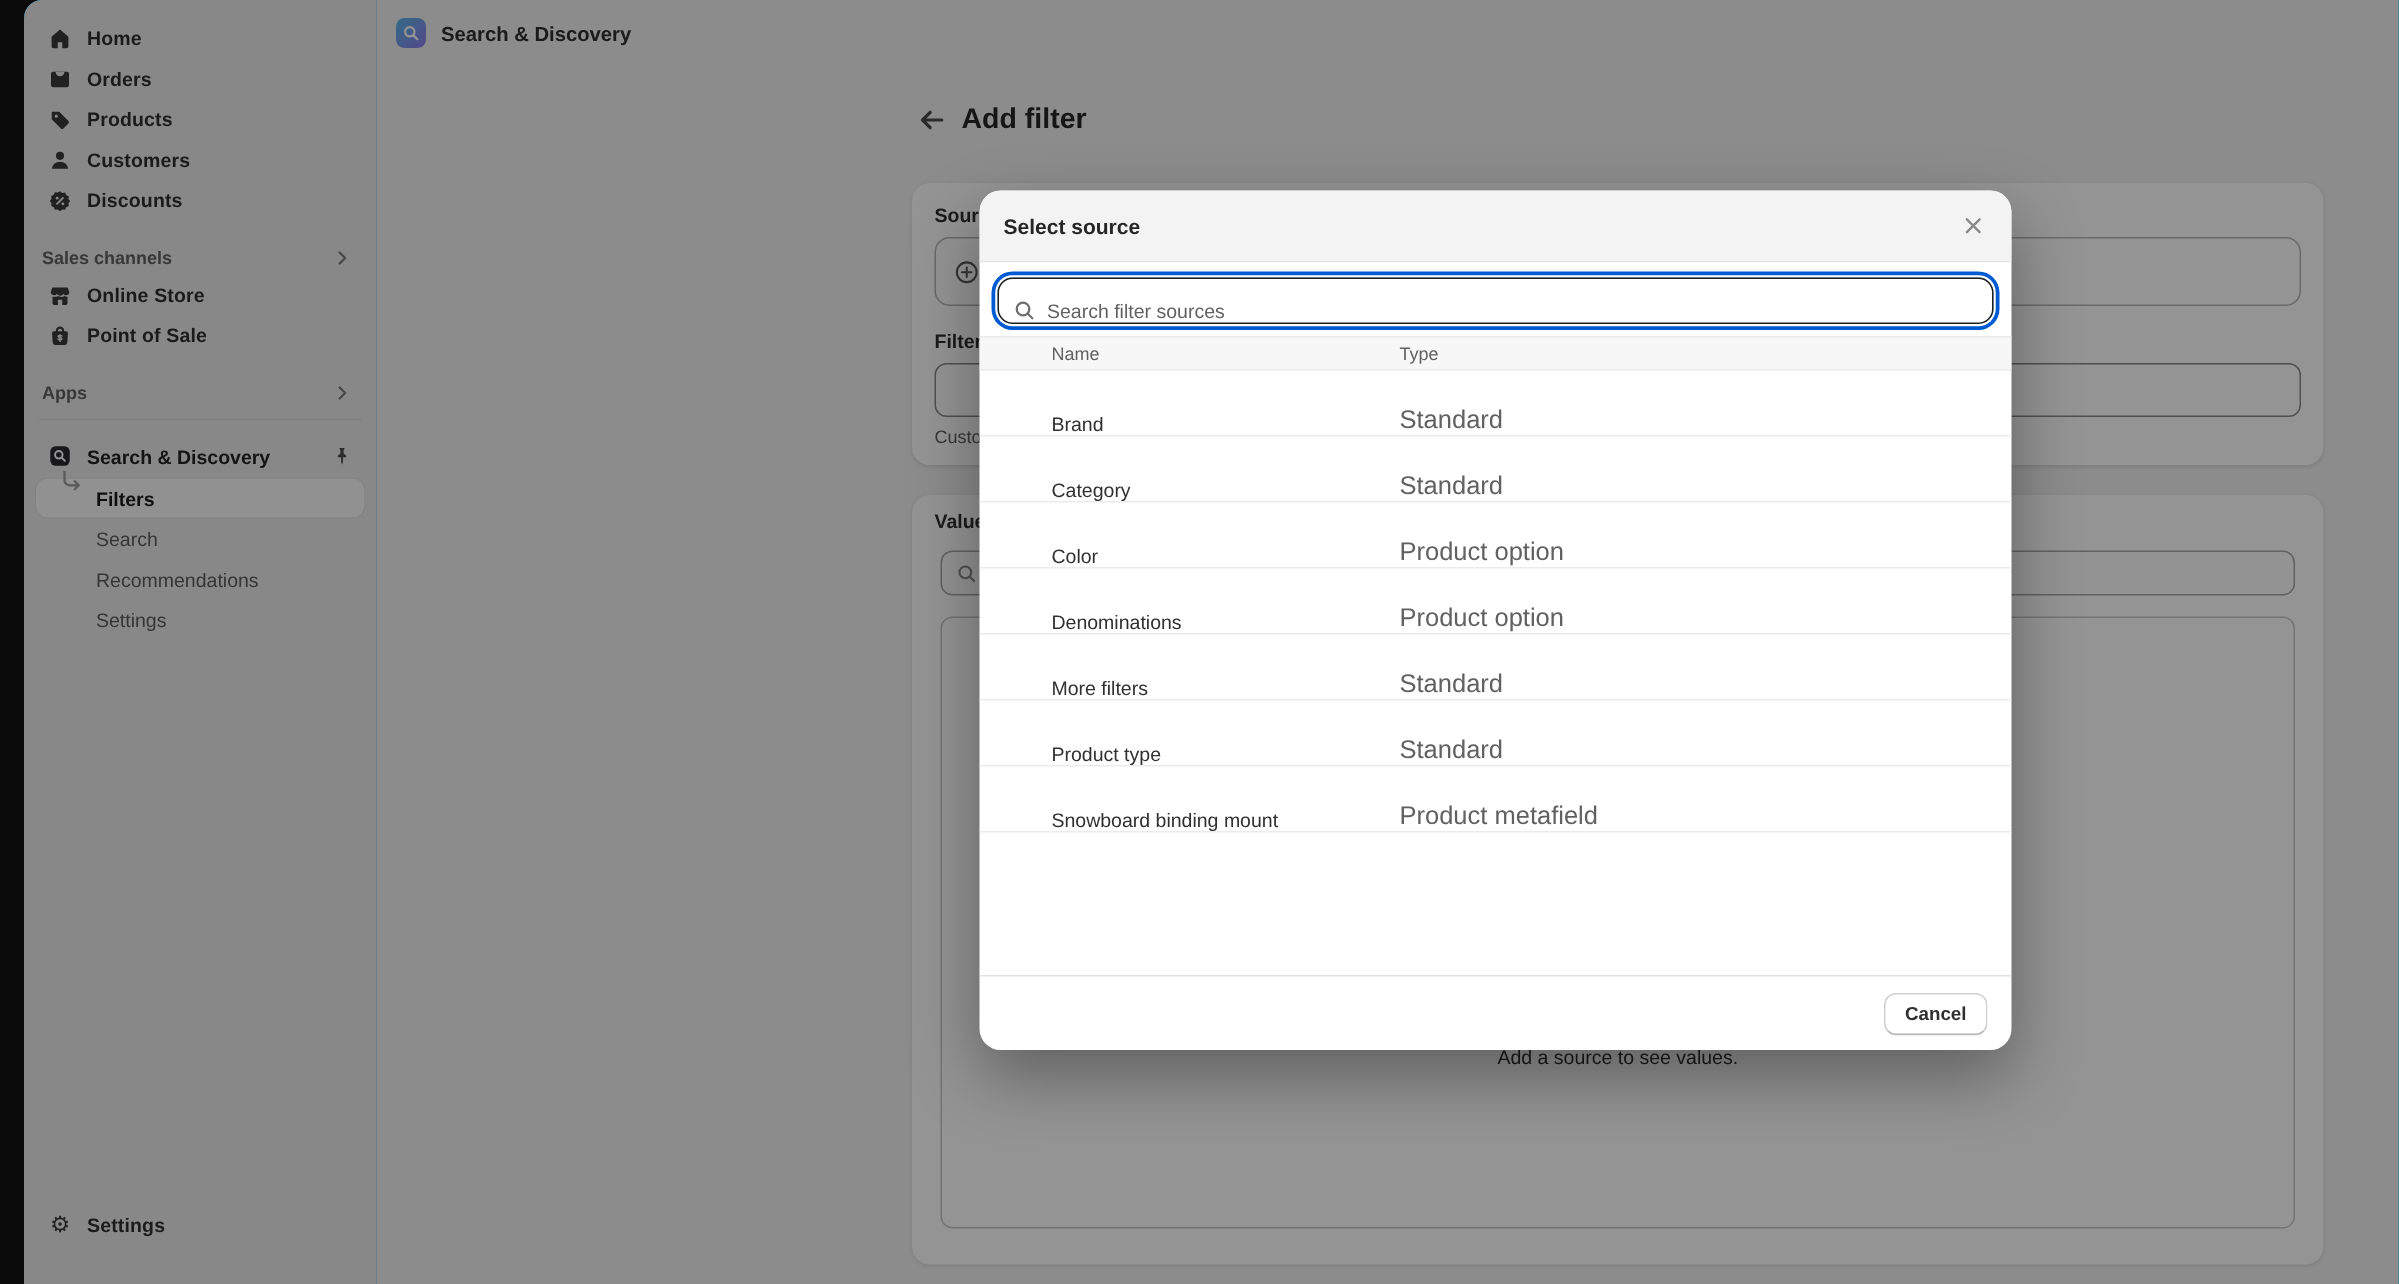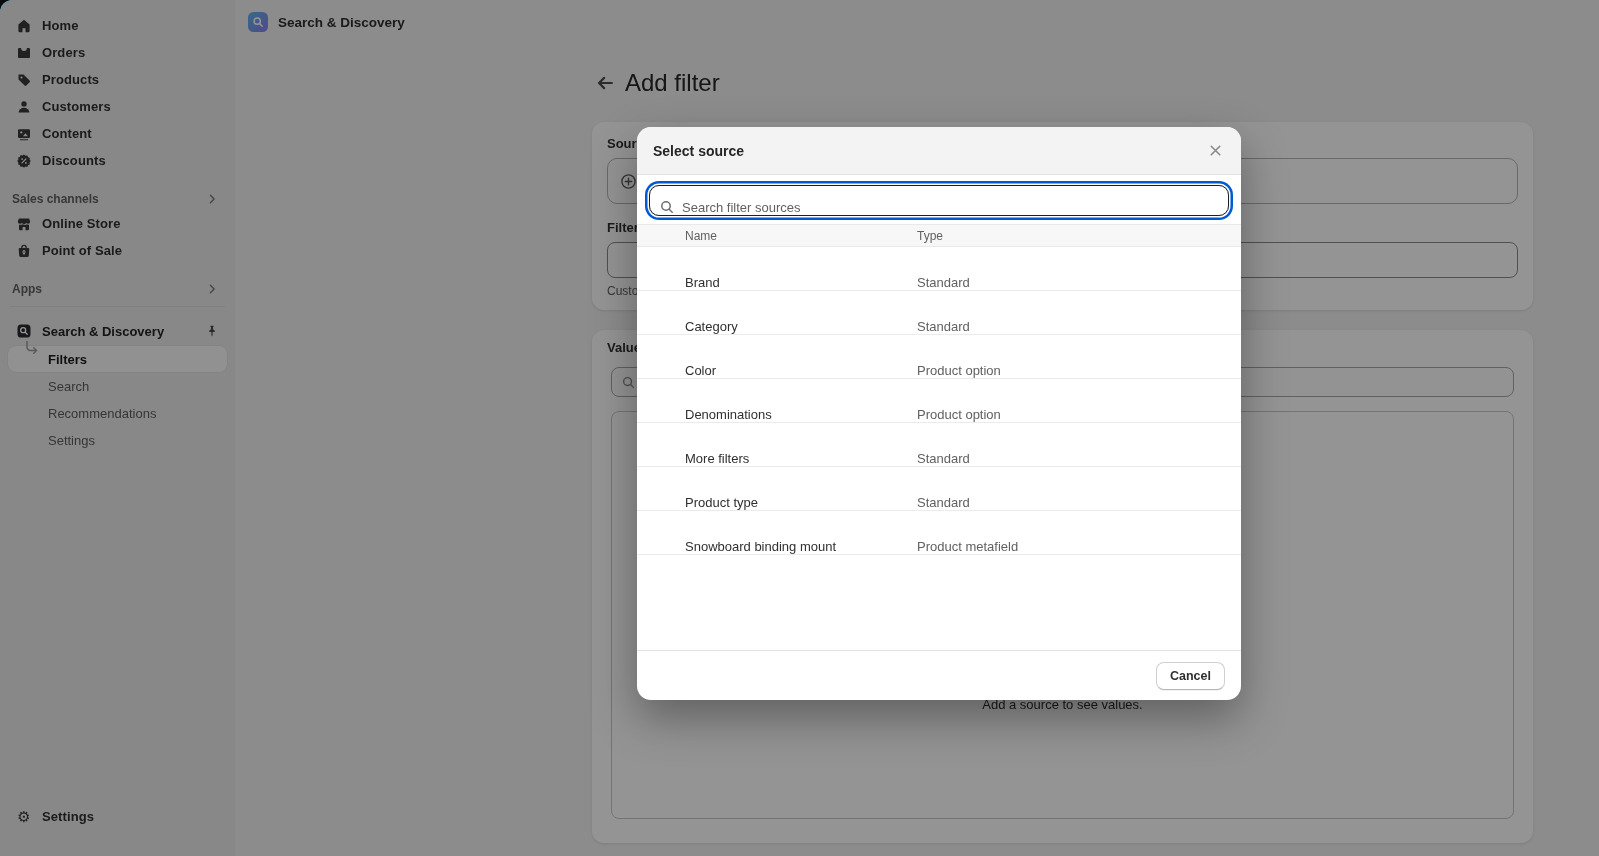--- a/index.html
+++ b/index.html
@@ -1,18 +1,18 @@
 <!DOCTYPE html>
 <html><head>
 <meta charset="utf-8">
 <style>
   * { margin:0; padding:0; box-sizing:border-box; }
   html,body { width:1599px; height:856px; overflow:hidden; }
   body { background:#0b0b0b; font-family:"Liberation Sans","DejaVu Sans",sans-serif; color:#303030; }
-  .app { position:absolute; inset:0; background:#0ea5e9; border-top-left-radius:12px; overflow:hidden; }
+  .app { position:absolute; inset:0; background:#0ea5e9; border-top-left-radius:12px; overflow:hidden;margin-left:16px; }
 
   
   .sidebar { position:absolute; left:0; top:0; width:235px; height:100%; background:#ebebeb; border-top-left-radius:12px; padding-top:12px; }
   .nav-item { display:flex; align-items:center; height:27px; margin:0 8px; padding:0 8px; border-radius:8px; cursor:pointer; }
   .nav-item .ni { width:16px; height:16px; margin-right:10px; display:flex; align-items:center; justify-content:center; color:#3a3a3a; flex:0 0 16px; }
   .nav-item .ni svg { width:16px; height:16px; fill:currentColor; }
   .nav-item .nl { font-size:13px; font-weight:600; color:#303030; letter-spacing:.1px; }
   .sec-head { display:flex; align-items:flex-start; justify-content:space-between; margin:18px 16px 4px 12px;gap:20px; }
   .sec-head .sh-label { font-size:12px; font-weight:600; color:#616161; }
   .sec-head .chev { width:14px; height:14px; color:#7a7a7a; }
@@ -28,49 +28,49 @@
   .tree-arrow { position:absolute; left:14px; top:-7px; width:22px; height:22px; }
   .sidebar-footer { position:absolute; left:0; bottom:26px; width:100%; }
 
   
   .main { position:absolute; left:235px; top:0; right:0; bottom:0; background:#f1f1f1; }
   .app-header { display:flex; align-items:center; height:44px; padding-left:13px; }
   .app-badge { width:20px; height:20px; border-radius:6px; margin-right:10px; }
   .app-title { font-size:13.5px; font-weight:650; color:#303030; }
   .page-title-row { display:flex; align-items:center; margin:25px 0 0 360px; }
   .back-btn { width:20px; height:20px; margin-right:10px; cursor:pointer; }
-  .page-title { font-size:24px; font-weight:400; color:#262626; }
+  .page-title { font-size:19px; font-weight:700; color:#262626; }
 
   .card { position:absolute; background:#fff; border-radius:12px; box-shadow:0 1px 3px rgba(0,0,0,.1); }
   .card1 { left:357px; top:122px; width:941px; height:188px; padding:14px 15px; }
   .card2 { left:357px; top:330px; width:941px; height:513px; padding:10px 15px; }
   .fld-label { font-size:13px; font-weight:600; color:#303030; margin-bottom:7px; }
   .add-source-box { height:46px; border:1px solid #b5b5b5; border-radius:10px; display:flex; align-items:center; padding:0 12px; margin-bottom:16px; cursor:pointer; }
   .text-input { height:36px; border:1px solid #8a8a8a; border-radius:8px; background:#fff; margin-bottom:6px; }
   .helper { font-size:12px; color:#616161; }
   .values-search { height:30px; border:1px solid #a8a8a8; border-radius:8px; background:#fdfdfd; display:flex; align-items:center; padding:0 9px; margin:12px 4px 14px 4px; }
   .values-list { position:relative; height:408px; margin:0 4px; border:1px solid #c9c9c9; border-radius:8px; }
   .values-empty { position:absolute; top:285px; left:0; right:0; text-align:center; font-size:13px; color:#303030; }
 
   
   .backdrop { position:absolute; inset:0; background:rgba(0,0,0,.42); z-index:5; }
-  .modal { position:absolute; left:637px; top:127px; width:604px; height:573px; background:#fff; border-radius:14px; box-shadow:0 18px 45px rgba(0,0,0,.35); z-index:10; overflow:hidden; }
+  .modal { position:absolute; left:637px; top:127px; width:688px; height:573px; background:#fff; border-radius:14px; box-shadow:0 18px 45px rgba(0,0,0,.35); z-index:10; overflow:hidden; }
   .modal-header { height:48px; background:#f3f3f3; border-bottom:1px solid #e3e3e3; display:flex; align-items:center; justify-content:space-between; padding:0 16px; border-radius:14px 14px 0 0; }
   .modal-title { font-size:14px; font-weight:700; color:#262626; }
   .modal-close { width:20px; height:20px; cursor:pointer; display:flex; align-items:center; justify-content:center; }
   .modal-search-wrap { padding:10px 12px 8px 12px; }
   .modal-search { display:flex; align-items:flex-end; height:31px; border:1.5px solid #1f1f1f; border-radius:10px; padding:0 9px; box-shadow:0 0 0 1.5px #fff, 0 0 0 4px #005bd3; }
   .modal-search input { border:none; outline:none; flex:1; font-size:13px; color:#303030; font-family:inherit; background:transparent; margin-left:7px; }
   .modal-search input::placeholder { color:#616161; opacity:1; }
   .thead { display:flex; height:23px; align-items:center; background:#f7f7f7; border-top:1px solid #e9e9e9; border-bottom:1px solid #e9e9e9; }
   .th-name { width:280px; padding-left:48px; font-size:12px; color:#616161; }
   .th-type { font-size:12px; color:#616161; }
   .srow { display:flex; align-items:flex-end; height:44px; border-bottom:1px solid #ebebeb; cursor:pointer; }
   .srow .cname { width:280px; padding-left:48px; font-size:13px; color:#303030; }
-  .srow .ctype { font-size:13px; color:#616161; }
+  .srow .ctype { font-size:17px; color:#616161; }
   .modal-footer { position:absolute; left:0; right:0; bottom:0; height:50px; border-top:1px solid #e3e3e3; display:flex; align-items:center; justify-content:flex-end; padding:0 16px; }
   .btn-cancel { height:28px; padding:0 13px; background:#fff; border:1px solid #d0d0d0; border-bottom-color:#b5b5b5; border-radius:8px; font-size:12.5px; font-weight:650; color:#303030; cursor:pointer; font-family:inherit; box-shadow:0 1px 0 rgba(0,0,0,.05); }
   .gear-glyph { font-size:15px; line-height:16px; color:#3a3a3a; }
 </style>
 </head>
 <body>
 
 <div class="app">
 
   <nav class="sidebar">
@@ -100,29 +100,20 @@
           <span class="nl">Products</span>
         </div>
         <div class="nav-item">
           <span class="ni">
             <svg viewBox="0 0 16 16">
               <circle cx="8" cy="4.9" r="2.7"></circle>
               <path d="M2.6 13.5a5.4 4.7 0 0 1 10.8 0Z"></path>
             </svg>
           </span>
           <span class="nl">Customers</span>
-        </div>
-        <div class="nav-item">
-          <span class="ni">
-            <svg viewBox="0 0 16 16">
-              <path fill-rule="evenodd" d="M3.2 3.3h9.6A1.2 1.2 0 0 1 14 4.5v6.2a1.2 1.2 0 0 1-1.2 1.2H3.2A1.2 1.2 0 0 1 2 10.7V4.5a1.2 1.2 0 0 1 1.2-1.2Zm2.1 2a1.1 1.1 0 1 0 0 2.2 1.1 1.1 0 0 0 0-2.2Zm6.6 5L9.4 7.2 7 10.3Z"></path>
-              <path d="M4 13.2h8v1H4Z"></path>
-            </svg>
-          </span>
-          <span class="nl">Content</span>
         </div>
         <div class="nav-item">
           <span class="ni">
             <svg viewBox="0 0 16 16">
               <path d="M8 1.5l1.5 1.2 1.9-.3.7 1.8 1.8.7-.3 1.9L14.8 8l-1.2 1.5.3 1.9-1.8.7-.7 1.8-1.9-.3L8 14.8l-1.5-1.2-1.9.3-.7-1.8-1.8-.7.3-1.9L1.2 8l1.2-1.5-.3-1.9 1.8-.7.7-1.8 1.9.3Z"></path>
               <path d="M6 9.9 9.9 6" stroke="#ebebeb" stroke-width="1.2" stroke-linecap="round"></path>
               <circle cx="6.1" cy="6.1" r=".95" fill="#ebebeb"></circle>
               <circle cx="9.9" cy="9.9" r=".95" fill="#ebebeb"></circle>
             </svg>
           </span>

